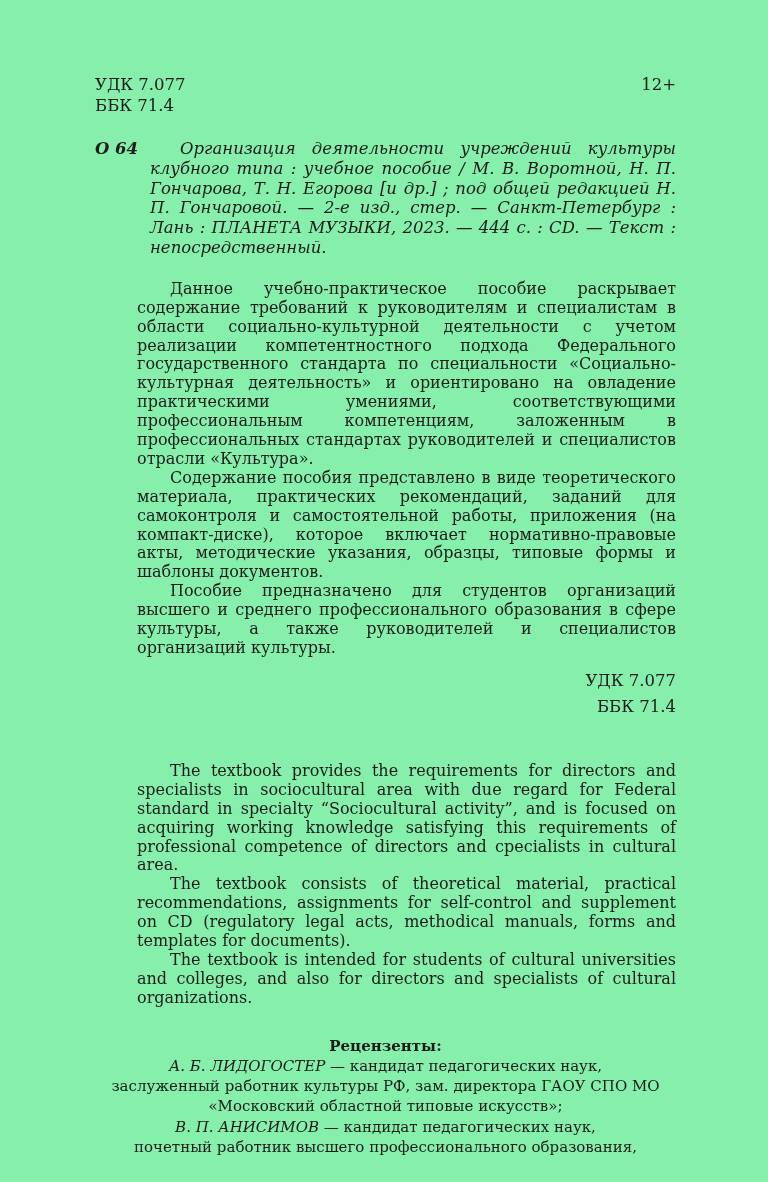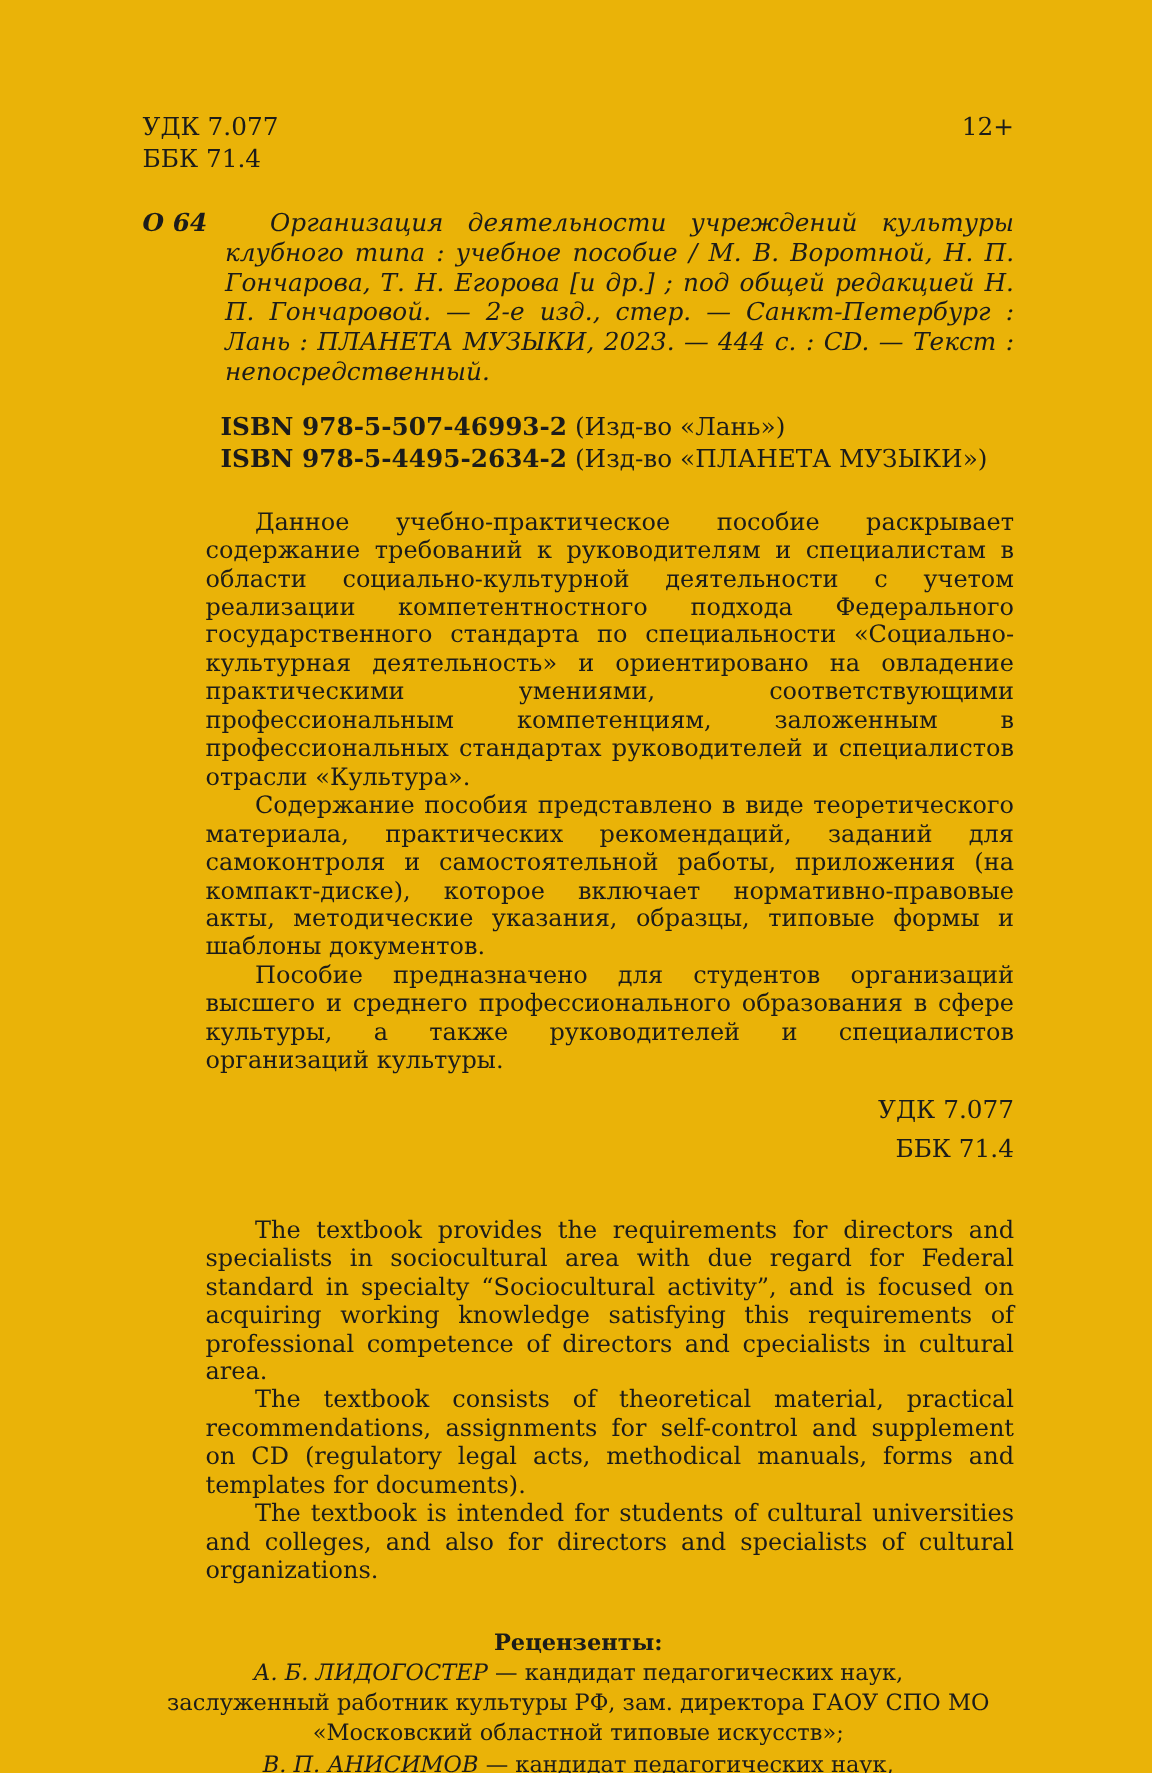--- a/index.html
+++ b/index.html
@@ -1,17 +1,17 @@
 <!DOCTYPE html>
 <html lang="ru"><head>
 <meta charset="utf-8">
 <style>
   html,body{margin:0;padding:0;background:#ffffff;}
   body{width:768px;height:1182px;font-family:"DejaVu Serif", serif;color:#1c1c1a;}
-  .page{box-sizing:border-box;width:768px;height:1182px;padding:74px 92px 0 95px;overflow:hidden;background:#eab308;}
+  .page{box-sizing:border-box;width:768px;height:1182px;padding:74px 92px 0 95px;overflow:hidden;background:#86efac;}
 
   
   .hdr{display:flex;justify-content:space-between;align-items:flex-start;font-size:16.5px;line-height:21px;}
   .hdr .codes div{white-space:nowrap;}
   .age{font-weight:normal;}
 
   
   .bib{position:relative;margin-top:23px;font-size:16.5px;line-height:19.8px;font-style:italic;}
   .bib-code{position:absolute;left:0;top:0;font-weight:bold;}
   .bib-text{margin:0 0 16px 55px;text-indent:30px;text-align:justify;}
@@ -20,21 +20,21 @@
   .isbn{margin:8px 0 0 52px;font-size:16.5px;line-height:21.5px;}
   .isbn .num{font-weight:bold;}
 
   
   .annot{margin-top:22px;font-size:16px;line-height:18.9px;}
   .annot p{margin:0 0 0 42px;text-indent:33px;text-align:justify;}
 
   .udk-b{text-align:right;margin-top:10px;font-size:16.5px;line-height:26px;}
   .udk-b div{white-space:nowrap;}
 
-  .annot-en{margin-top:32px;}
+  .annot-en{margin-top:42px;}
 
   
   .reviewers{margin-top:28px;text-align:center;font-size:15px;line-height:20.2px;}
   .reviewers .hd{font-weight:bold;}
   .rev-name{font-style:italic;}
 </style>
 </head>
 <body>
 
 <div class="page">
@@ -45,24 +45,20 @@
       <div>ББК 71.4</div>
     </div>
     <div class="age">12+</div>
   </div>
 
   <div class="bib">
     <span class="bib-code">О 64</span>
     <p class="bib-text">Организация деятельности учреждений культуры клубного типа : учебное пособие / М. В. Воротной, Н. П. Гончарова, Т. Н. Егорова [и др.] ; под общей редакцией Н. П. Гончаровой. — 2-е изд., стер. — Санкт-Петербург : Лань : ПЛАНЕТА МУЗЫКИ, 2023. — 444 с. : CD. — Текст : непосредственный.</p>
   </div>
 
-  <div class="isbn">
-    <div><span class="num">ISBN 978-5-507-46993-2</span><span> (Изд-во «Лань»)</span></div>
-    <div><span class="num">ISBN 978-5-4495-2634-2</span><span> (Изд-во «ПЛАНЕТА МУЗЫКИ»)</span></div>
-  </div>
 
   <div class="annot">
     <p>Данное учебно-практическое пособие раскрывает содержание требований к руководителям и специалистам в области социально-культурной деятельности с учетом реализации компетентностного подхода Федерального государственного стандарта по специальности «Социально-культурная деятельность» и ориентировано на овладение практическими умениями, соответствующими профессиональным компетенциям, заложенным в профессиональных стандартах руководителей и специалистов отрасли «Культура».</p>
     <p>Содержание пособия представлено в виде теоретического материала, практических рекомендаций, заданий для самоконтроля и самостоятельной работы, приложения (на компакт-диске), которое включает нормативно-правовые акты, методические указания, образцы, типовые формы и шаблоны документов.</p>
     <p>Пособие предназначено для студентов организаций высшего и среднего профессионального образования в сфере культуры, а также руководителей и специалистов организаций культуры.</p>
   </div>
 
   <div class="udk-b">
     <div>УДК 7.077</div>
     <div>ББК 71.4</div>

